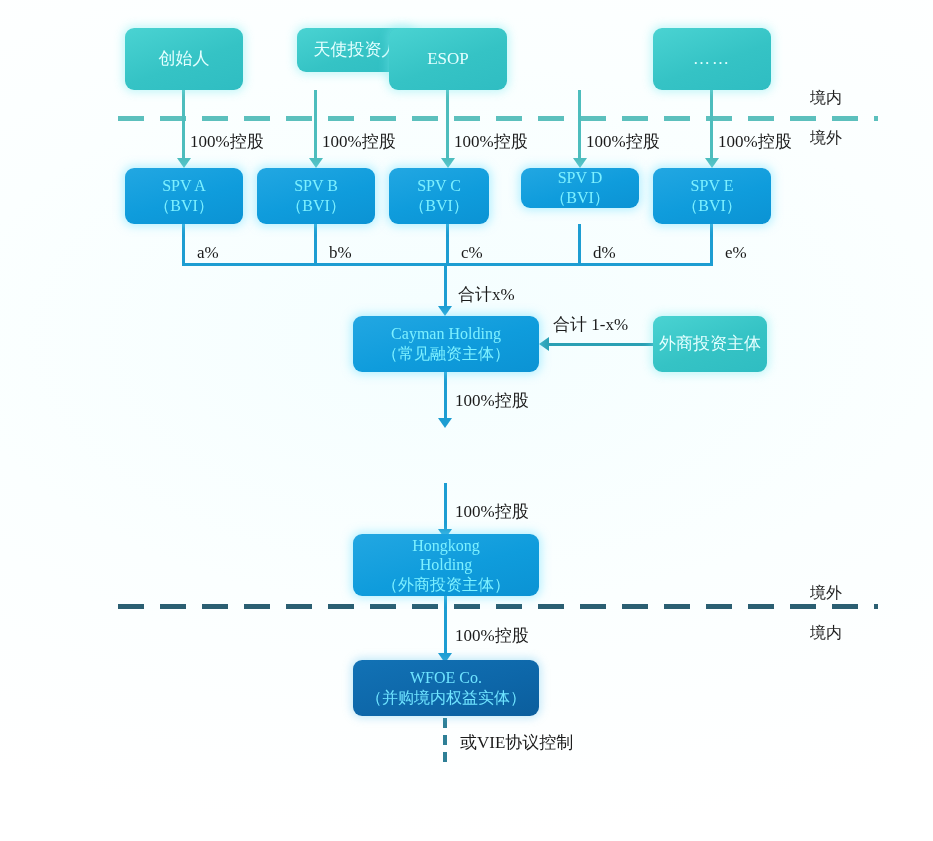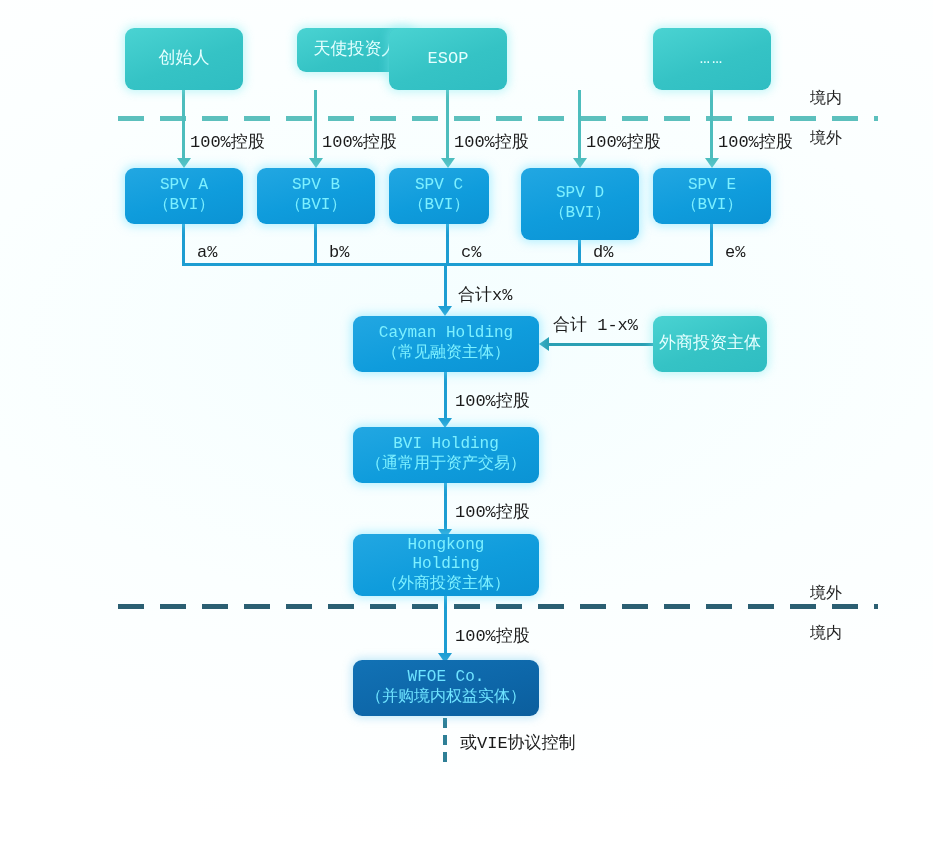--- a/index.html
+++ b/index.html
@@ -8,21 +8,21 @@
     padding: 0;
     background: #ffffff;
   }
   #canvas {
     position: relative;
     width: 933px;
     height: 841px;
     background:
       radial-gradient(ellipse 900px 500px at 48% 40%, #f4feff 0%, #fbffff 55%, #ffffff 100%),
       #ffffff;
-    font-family: Liberation Mono, monospace;
+    font-family: Liberation Serif, serif;
     overflow: hidden;
   }
 
   
   .node {
     position: absolute;
     box-sizing: border-box;
     display: flex;
     flex-direction: column;
     align-items: center;
@@ -177,21 +177,21 @@
     <span class="l2">（BVI）</span>
   </div>
   <div class="node blue" style="left:257px; top:168px; width:118px; height:56px;">
     <span class="l1">SPV B</span>
     <span class="l2">（BVI）</span>
   </div>
   <div class="node blue" style="left:389px; top:168px; width:100px; height:56px;">
     <span class="l1">SPV C</span>
     <span class="l2">（BVI）</span>
   </div>
-  <div class="node blue" style="left:521px; top:168px; width:118px; height:72px;">
+  <div class="node blue" style="left:521px; top:168px; width:118px; height:40px;">
     <span class="l1">SPV D</span>
     <span class="l2">（BVI）</span>
   </div>
   <div class="node blue" style="left:653px; top:168px; width:118px; height:56px;">
     <span class="l1">SPV E</span>
     <span class="l2">（BVI）</span>
   </div>
 
   <div class="vline blue" style="left:182px; top:224px; height:42px;"></div>
   <div class="vline blue" style="left:314px; top:224px; height:42px;"></div>
@@ -220,24 +220,20 @@
     <span class="l1">外商投资主体</span>
   </div>
   <div class="hline" style="left:549px; top:343px; width:106px;"></div>
   <div class="arrow left" style="left:539px; top:337px;"></div>
   <div class="elabel" style="left:553px; top:313px;">合计 1-x%</div>
 
   <div class="vline blue" style="left:444px; top:372px; height:48px;"></div>
   <div class="arrow down b" style="left:438px; top:418px;"></div>
   <div class="elabel" style="left:455px; top:389px;">100%控股</div>
 
-  <div class="node blue" style="left:353px; top:427px; width:186px; height:56px;">
-    <span class="l1">BVI Holding</span>
-    <span class="l2">（通常用于资产交易）</span>
-  </div>
 
   <div class="vline blue" style="left:444px; top:483px; height:48px;"></div>
   <div class="arrow down b" style="left:438px; top:529px;"></div>
   <div class="elabel" style="left:455px; top:500px;">100%控股</div>
 
   <div class="node blue" style="left:353px; top:534px; width:186px; height:62px;">
     <span class="l1">Hongkong</span>
     <span class="l2">Holding</span>
     <span class="l3">（外商投资主体）</span>
   </div>

